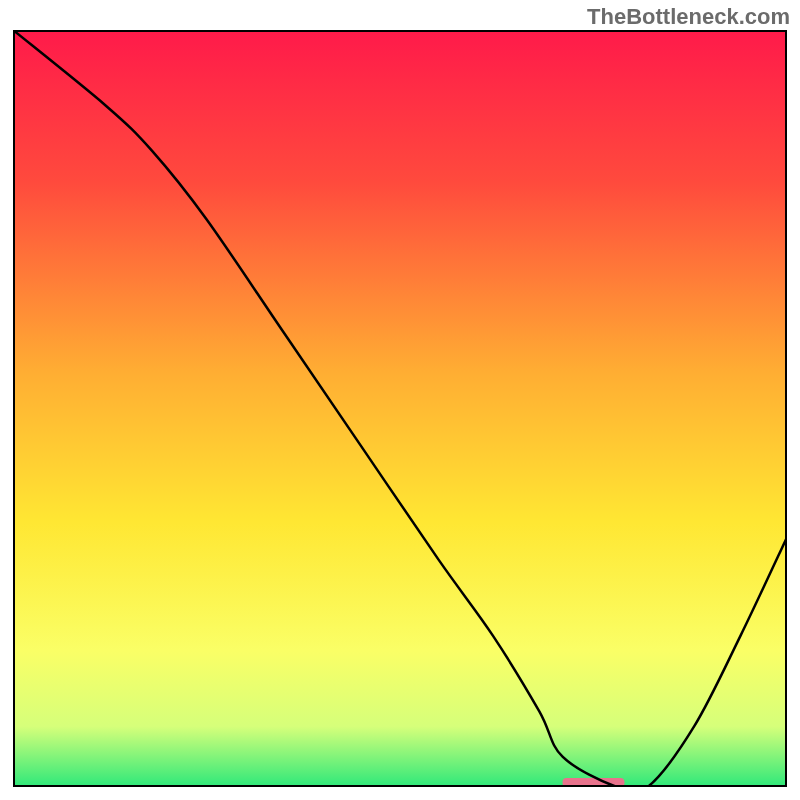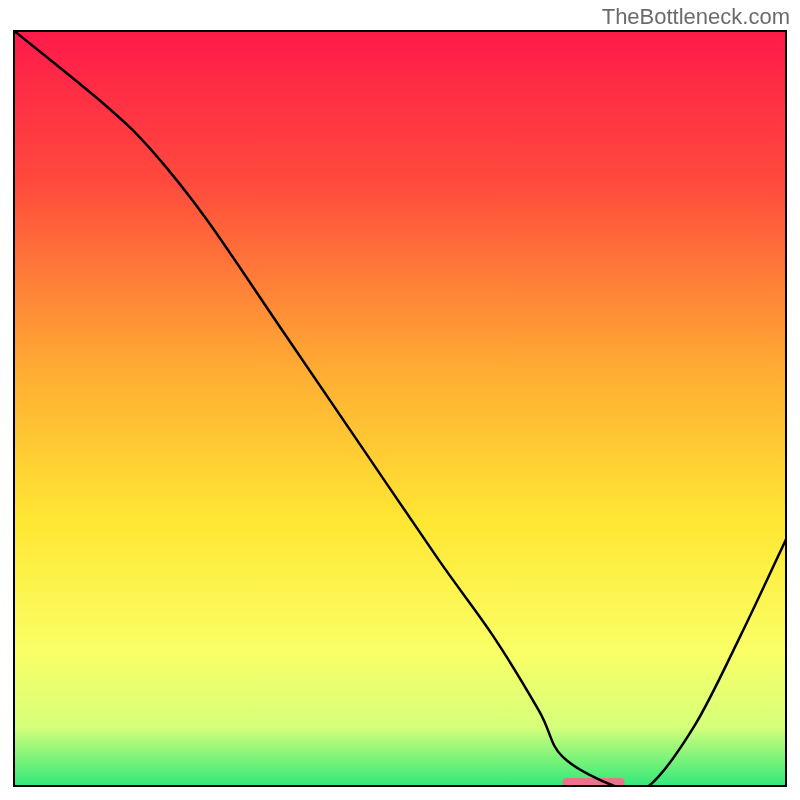--- a/index.html
+++ b/index.html
@@ -8,21 +8,21 @@
     height: 800px;
     background: #ffffff;
     font-family: Arial, sans-serif;
     position: relative;
   }
   .watermark {
     position: absolute;
     top: 4px;
     right: 10px;
     font-size: 22px;
-    font-weight: normal;
+    font-weight: bold;
     color: #6b6b6b;
   }
   .chart-container {
     position: absolute;
     top: 30px;
     left: 13px;
     width: 774px;
     height: 757px;
   }
   svg.chart { display: block; }

